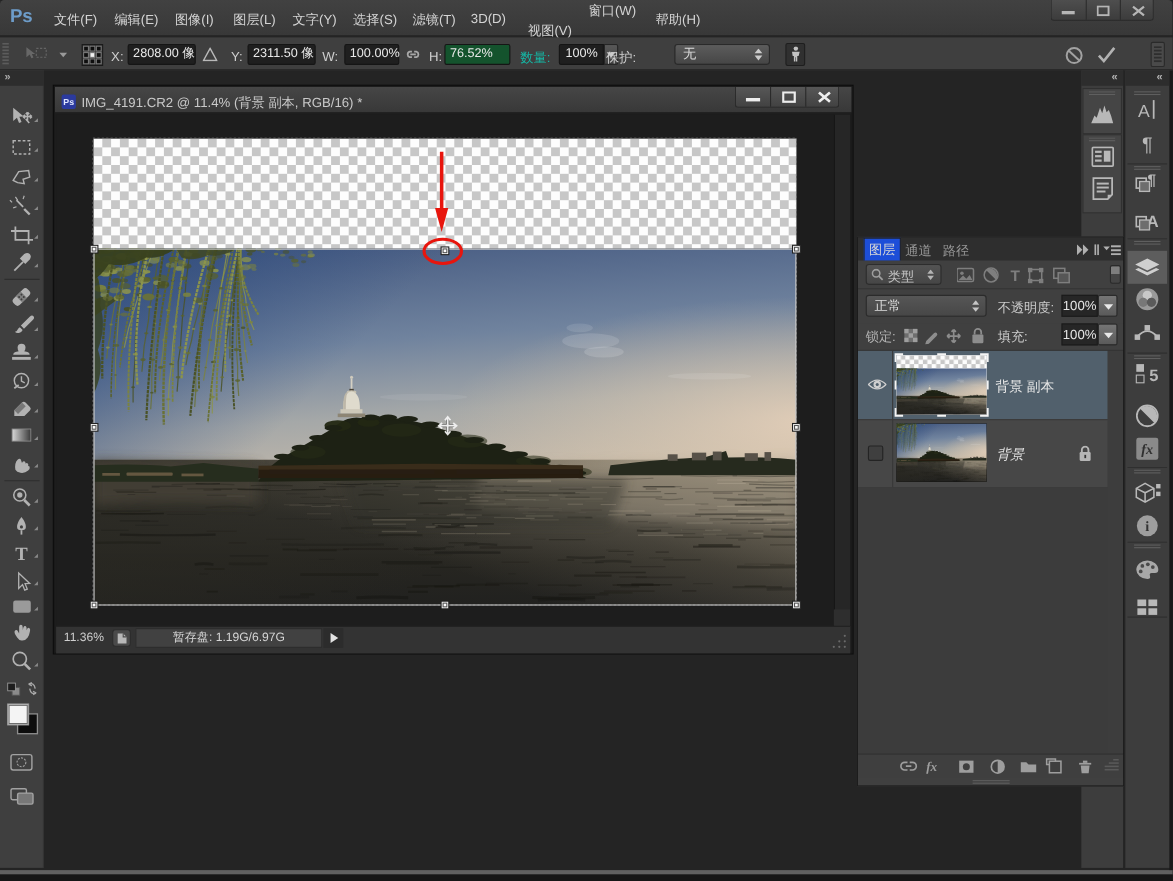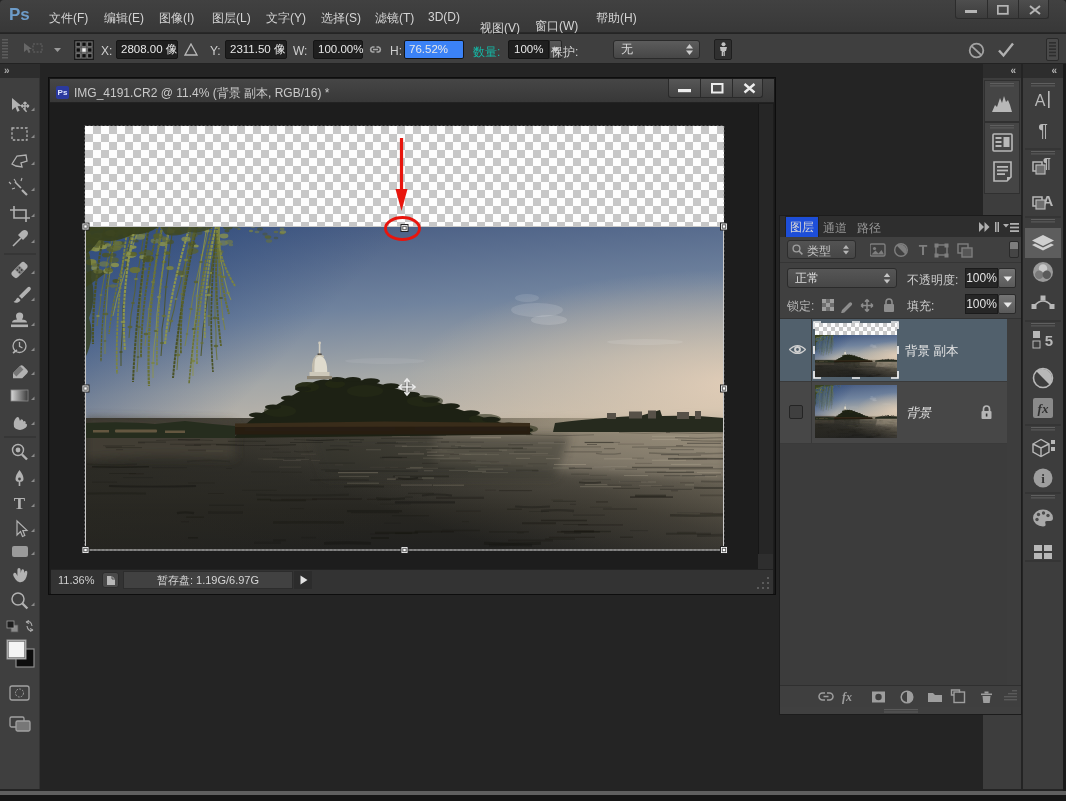--- a/index.html
+++ b/index.html
@@ -735,21 +735,21 @@
 <div class="abs" style="left:9px;top:5px;font-size:17px;font-weight:bold;color:#6d9cc9;letter-spacing:0px">Ps</div>
 <div class="abs txt" style="left:49px;top:10px">文件(F)</div>
 <div class="abs txt" style="left:104px;top:10px">编辑(E)</div>
 <div class="abs txt" style="left:159px;top:10px">图像(I)</div>
 <div class="abs txt" style="left:212px;top:10px">图层(L)</div>
 <div class="abs txt" style="left:266px;top:10px">文字(Y)</div>
 <div class="abs txt" style="left:321px;top:10px">选择(S)</div>
 <div class="abs txt" style="left:375px;top:10px">滤镜(T)</div>
 <div class="abs txt" style="left:428px;top:10px">3D(D)</div>
 <div class="abs txt" style="left:480px;top:20px">视图(V)</div>
-<div class="abs txt" style="left:535px;top:18px">窗口(W)</div>
+<div class="abs txt" style="left:535px;top:2px">窗口(W)</div>
 <div class="abs txt" style="left:596px;top:10px">帮助(H)</div>
 
 <div class="abs" id="mainbtns" style="left:955px;top:0;width:94px;height:19px;background:linear-gradient(#4e4e4e,#3c3c3c);border:1px solid #2c2c2c;border-top:none;border-radius:0 0 3px 3px">
 <div class="abs" style="left:31px;top:0;width:1px;height:18px;background:#2c2c2c"></div>
 <div class="abs" style="left:62px;top:0;width:1px;height:18px;background:#2c2c2c"></div>
 <svg class="abs" style="left:9px;top:10px" width="13" height="4">
       <rect width="12" height="3" fill="#b5b5b5"></rect>
     </svg>
 <svg class="abs" style="left:41px;top:5px" width="12" height="10">
       <rect x="0.8" y="0.8" width="10" height="8" fill="none" stroke="#b5b5b5" stroke-width="1.8"></rect>
@@ -802,21 +802,21 @@
 <div class="abs txt" style="left:210px;top:10px;color:#cfcfcf">Y:</div>
 <div class="abs" style="left:225px;top:6px;width:62px;height:19px;background:#1f1f1f;border:1px solid #151515;border-radius:2px;color:#e8e8e8;font-size:11.5px;line-height:17px;padding-left:4px;white-space:nowrap;overflow:hidden">2311.50 像</div>
 <div class="abs txt" style="left:293px;top:10px;color:#cfcfcf">W:</div>
 <div class="abs" style="left:313px;top:6px;width:50px;height:19px;background:#1f1f1f;border:1px solid #151515;border-radius:2px;color:#e8e8e8;font-size:11.5px;line-height:17px;padding-left:4px">100.00%</div>
 <svg class="abs" style="left:368px;top:10px" width="15" height="11" viewBox="0 0 15 11">
       <g stroke="#a8a8a8" stroke-width="1.6" fill="none">
         <path d="M6.5 3 H4.5 A2.6 2.6 0 0 0 4.5 8 H6.5 M8.5 3 H10.5 A2.6 2.6 0 0 1 10.5 8 H8.5 M5 5.5 H10"></path>
       </g>
     </svg>
 <div class="abs txt" style="left:390px;top:10px;color:#cfcfcf">H:</div>
-<div class="abs" style="left:404px;top:6px;width:60px;height:19px;background:#3b82f6;border:1px solid #151515;border-radius:2px;color:#e8e8e8;font-size:11.5px;line-height:17px;padding-left:4px">76.52%</div>
+<div class="abs" style="left:404px;top:6px;width:60px;height:19px;background:#14532d;border:1px solid #151515;border-radius:2px;color:#e8e8e8;font-size:11.5px;line-height:17px;padding-left:4px">76.52%</div>
 <div class="abs txt" style="left:473px;top:10px;color:#14b8a6">数量:</div>
 <div class="abs" style="left:508px;top:6px;width:41px;height:19px;background:#1f1f1f;border:1px solid #151515;border-radius:2px 0 0 2px;color:#e8e8e8;font-size:11.5px;line-height:17px;padding-left:5px">100%</div>
 <div class="abs" style="left:549px;top:6px;width:13px;height:19px;background:linear-gradient(#585858,#434343);border:1px solid #262626;border-radius:0 2px 2px 0"></div>
 <svg class="abs" style="left:551px;top:13px" width="9" height="6">
       <path d="M0.5 0.5 h8 l-4 5 z" fill="#c9c9c9"></path>
     </svg>
 <div class="abs txt" style="left:551px;top:10px;color:#cfcfcf">保护:</div>
 <div class="abs" style="left:613px;top:6px;width:87px;height:19px;background:linear-gradient(#5c5c5c,#464646);border:1px solid #2a2a2a;border-radius:3px;color:#dcdcdc;font-size:12px;line-height:17px;padding-left:7px">无</div>
 <svg class="abs" style="left:685px;top:10px" width="9" height="12">
       <g fill="#cccccc">

